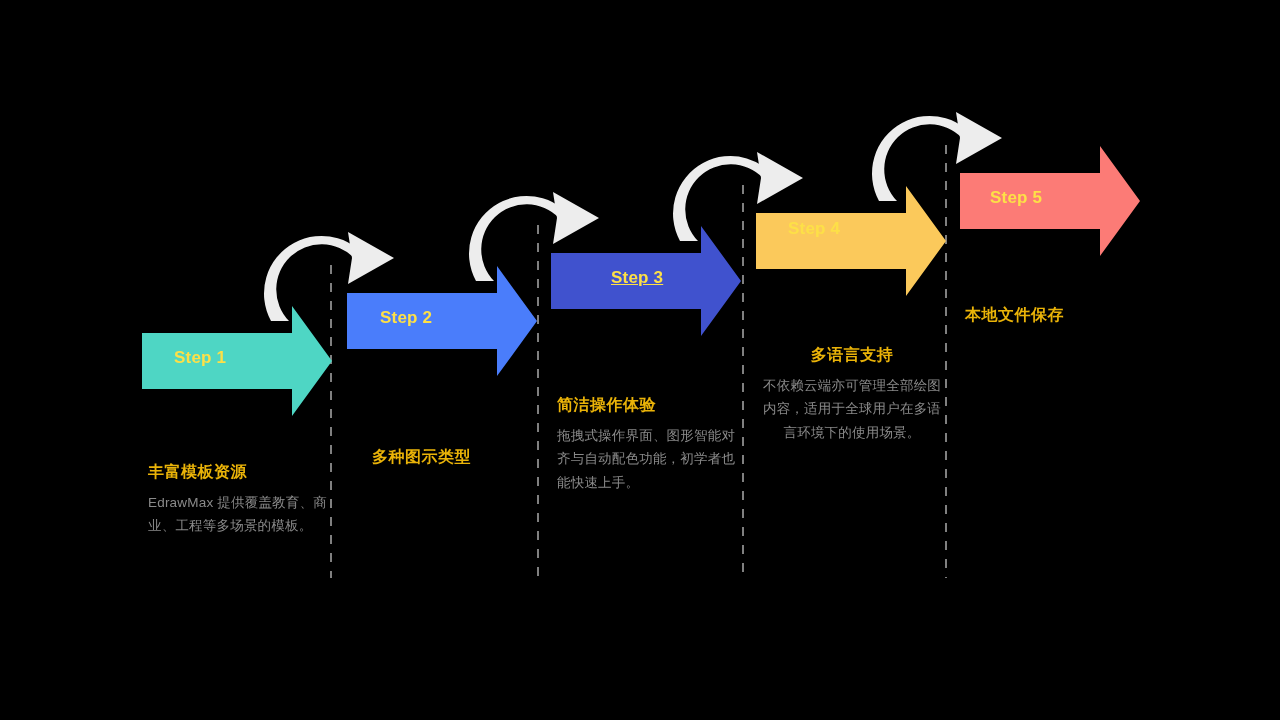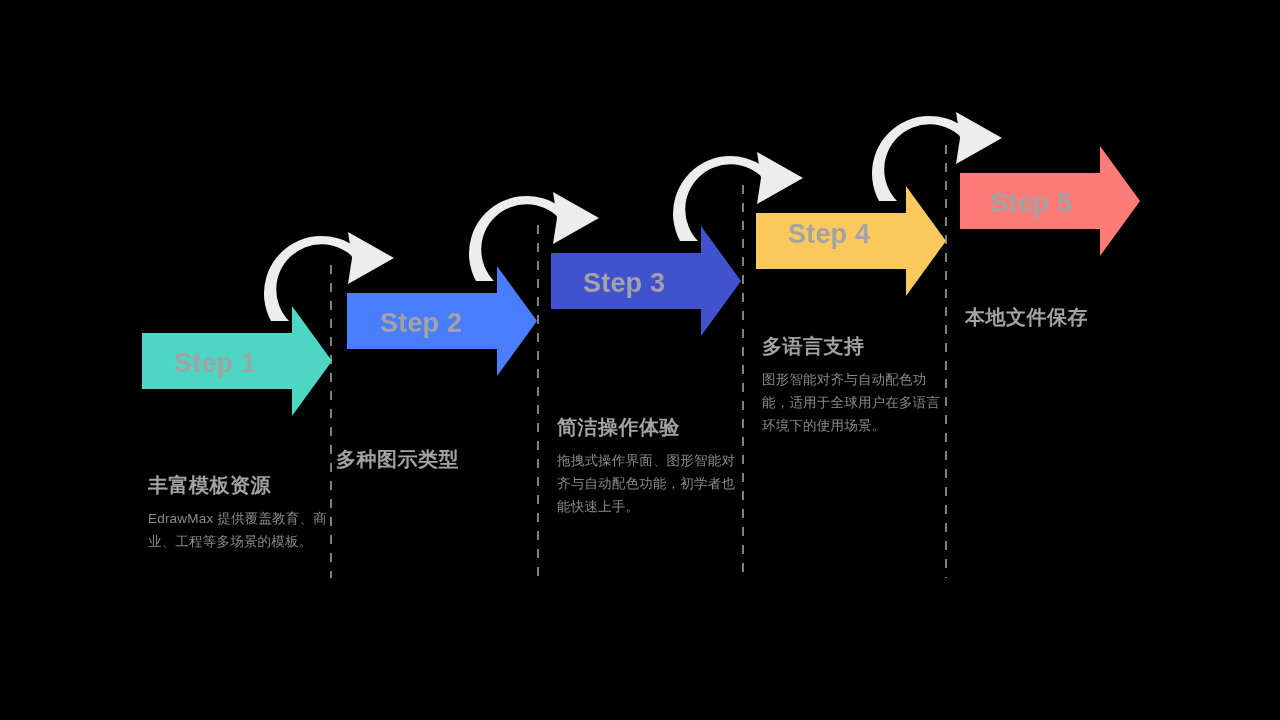--- a/index.html
+++ b/index.html
@@ -16,35 +16,35 @@
     font-family: "Liberation Sans", "DejaVu Sans", sans-serif;
   }
   .layer {
     position: absolute;
     left: 0; top: 0;
     width: 1280px;
     height: 720px;
   }
   .step-label {
     position: absolute;
-    color: #a3a3a3;
+    color: #fde047;
     font-weight: bold;
-    font-size: 27px;
+    font-size: 17px;
     letter-spacing: 0.2px;
     white-space: nowrap;
     pointer-events: none;
   }
   .info-block {
     position: absolute;
     width: 180px;
   }
   .info-title {
-    font-size: 20px;
+    font-size: 16px;
     font-weight: bold;
-    color: #a3a3a3;
+    color: #eab308;
     margin: 0 0 10px 0;
     line-height: 1.2;
     letter-spacing: 0.5px;
   }
   .info-body {
     font-size: 13.5px;
     color: #8a8a8a;
     margin: 0;
     line-height: 1.72;
     letter-spacing: 0.2px;
@@ -104,40 +104,40 @@
   <svg class="layer" viewBox="0 0 1280 720">
     <polygon fill="#4ED6C4" points="142,333 292,333 292,306 332,361 292,416 292,389 142,389"></polygon>
     <polygon fill="#4A7DFB" points="347,293 497,293 497,266 537,321 497,376 497,349 347,349"></polygon>
     <polygon fill="#4052CE" points="551,253 701,253 701,226 741,281 701,336 701,309 551,309"></polygon>
     <polygon fill="#FBC95B" points="756,213 906,213 906,186 946,241 906,296 906,269 756,269"></polygon>
     <polygon fill="#FC7B76" points="960,173 1100,173 1100,146 1140,201 1100,256 1100,229 960,229"></polygon>
   </svg>
 
   <div class="step-label" style="left:174px; top:348px;">Step 1</div>
   <div class="step-label" style="left:380px; top:308px;">Step 2</div>
-  <div class="step-label" style="left:583px; top:268px;">Step 3</div>
+  <div class="step-label" style="left:611px; top:268px;text-decoration:underline;">Step 3</div>
   <div class="step-label" style="left:788px; top:219px;">Step 4</div>
   <div class="step-label" style="left:990px; top:188px;">Step 5</div>
 
-  <div class="info-block" style="left:148px; top:473px;">
+  <div class="info-block" style="left:148px; top:462px;">
     <p class="info-title">丰富模板资源</p>
     <p class="info-body">EdrawMax 提供覆盖教育、商业、工程等多场景的模板。</p>
   </div>
 
-  <div class="info-block" style="left:336px; top:447px;">
+  <div class="info-block" style="left:372px; top:447px;">
     <p class="info-title">多种图示类型</p>
   </div>
 
-  <div class="info-block" style="left:557px; top:395px;margin-top:20px;">
+  <div class="info-block" style="left:557px; top:395px;">
     <p class="info-title">简洁操作体验</p>
     <p class="info-body">拖拽式操作界面、图形智能对齐与自动配色功能，初学者也能快速上手。</p>
   </div>
 
-  <div class="info-block" style="left:762px; top:334px;">
+  <div class="info-block" style="left:762px; top:345px;text-align:center;">
     <p class="info-title">多语言支持</p>
-    <p class="info-body">图形智能对齐与自动配色功能，适用于全球用户在多语言环境下的使用场景。</p>
+    <p class="info-body">不依赖云端亦可管理全部绘图内容，适用于全球用户在多语言环境下的使用场景。</p>
   </div>
 
   <div class="info-block" style="left:965px; top:305px;">
     <p class="info-title">本地文件保存</p>
   </div>
 
 </div>
 
 </body></html>

